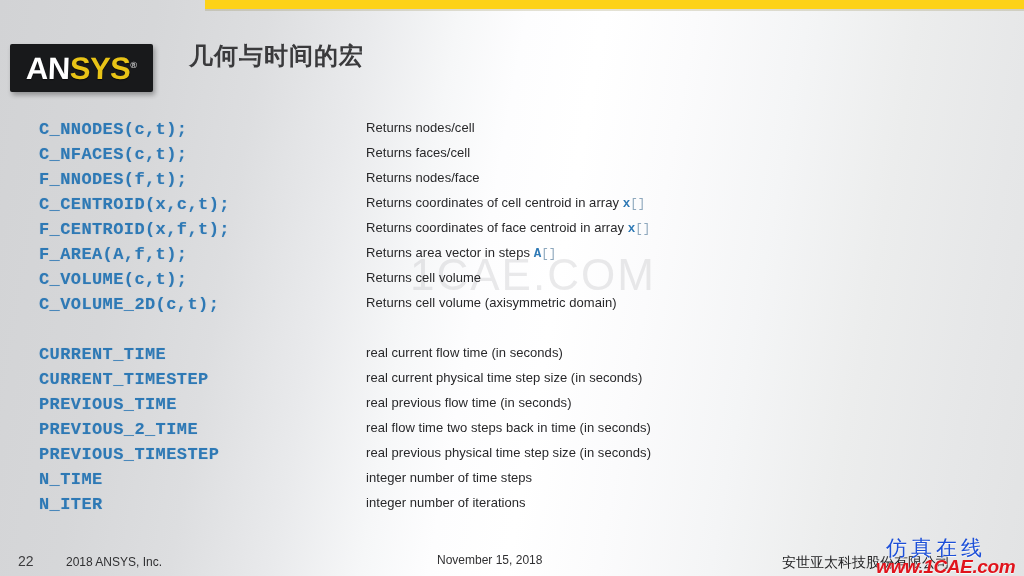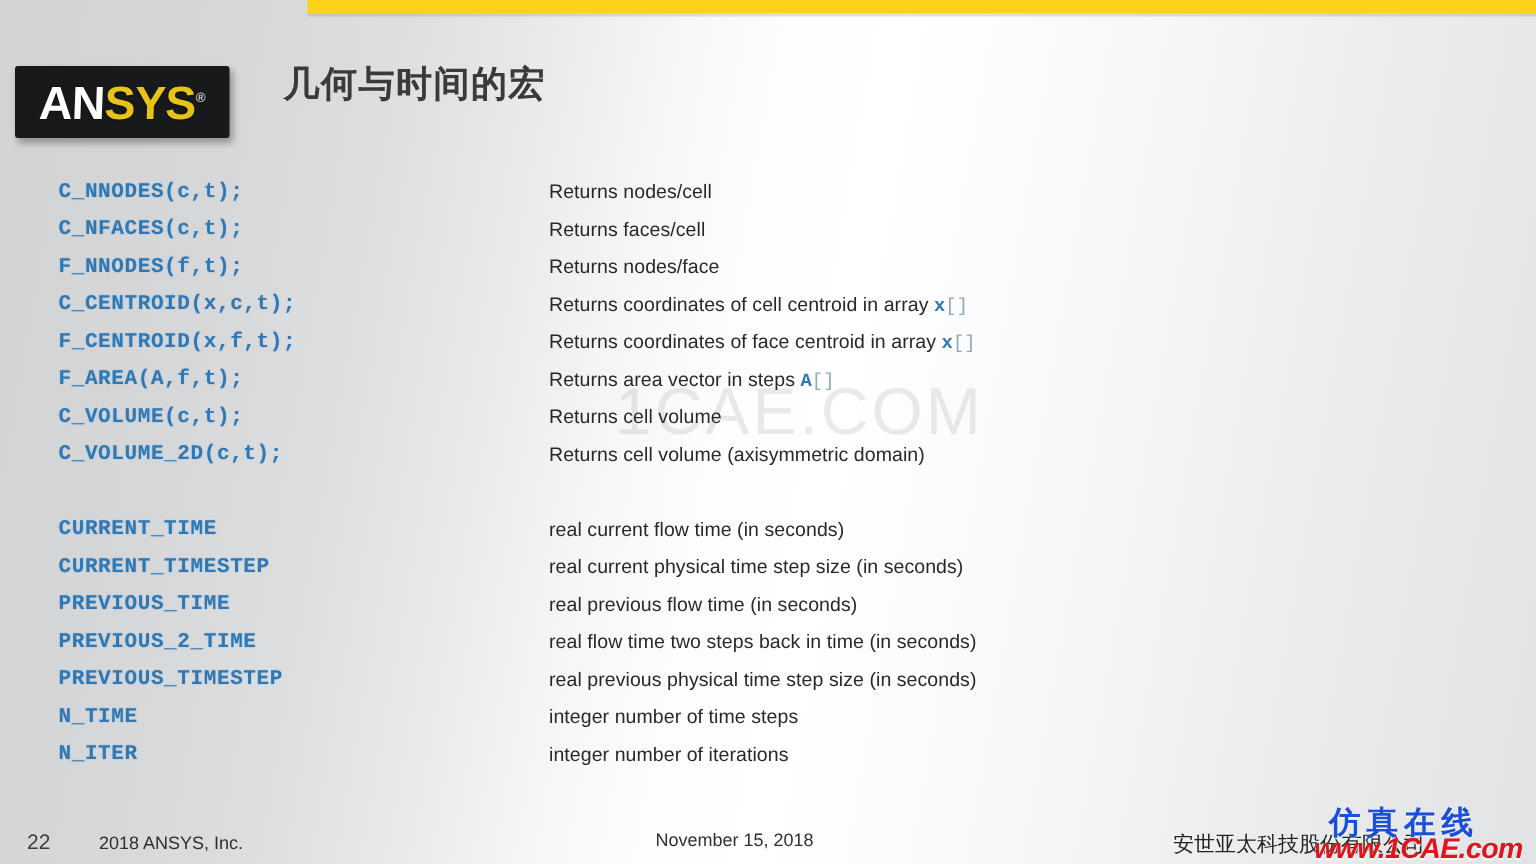--- a/index.html
+++ b/index.html
@@ -109,21 +109,21 @@
     position: absolute;
     left: 0;
     width: 1024px;
     height: 25px;
   }
   .code {
     position: absolute;
     left: 39px;
     top: 0;
     font-family: "Liberation Mono", "DejaVu Sans Mono", monospace;
-    font-size: 14px;
+    font-size: 17px;
     font-weight: bold;
     color: #2e79b5;
     letter-spacing: 0.4px;
     white-space: pre;
     text-shadow: 0 0 1px rgba(46,121,181,0.35);
   }
   .desc {
     position: absolute;
     left: 366px;
     top: 0;
@@ -206,21 +206,21 @@
     height: 42px;
     pointer-events: none;
     user-select: none;
   }
   .wm-br-cn {
     position: absolute;
     left: 10px;
     top: 0px;
     font-family: "DejaVu Serif", "Liberation Serif", serif;
     font-size: 21px;
-    font-weight: bold;
+    font-weight: normal;
     color: #1c4fd8;
     letter-spacing: 4px;
     text-shadow: 0 1px 1px rgba(255,255,255,0.85);
   }
   .wm-br-url {
     position: absolute;
     left: 0px;
     top: 22px;
     font-family: "Liberation Sans", sans-serif;
     font-size: 19px;

